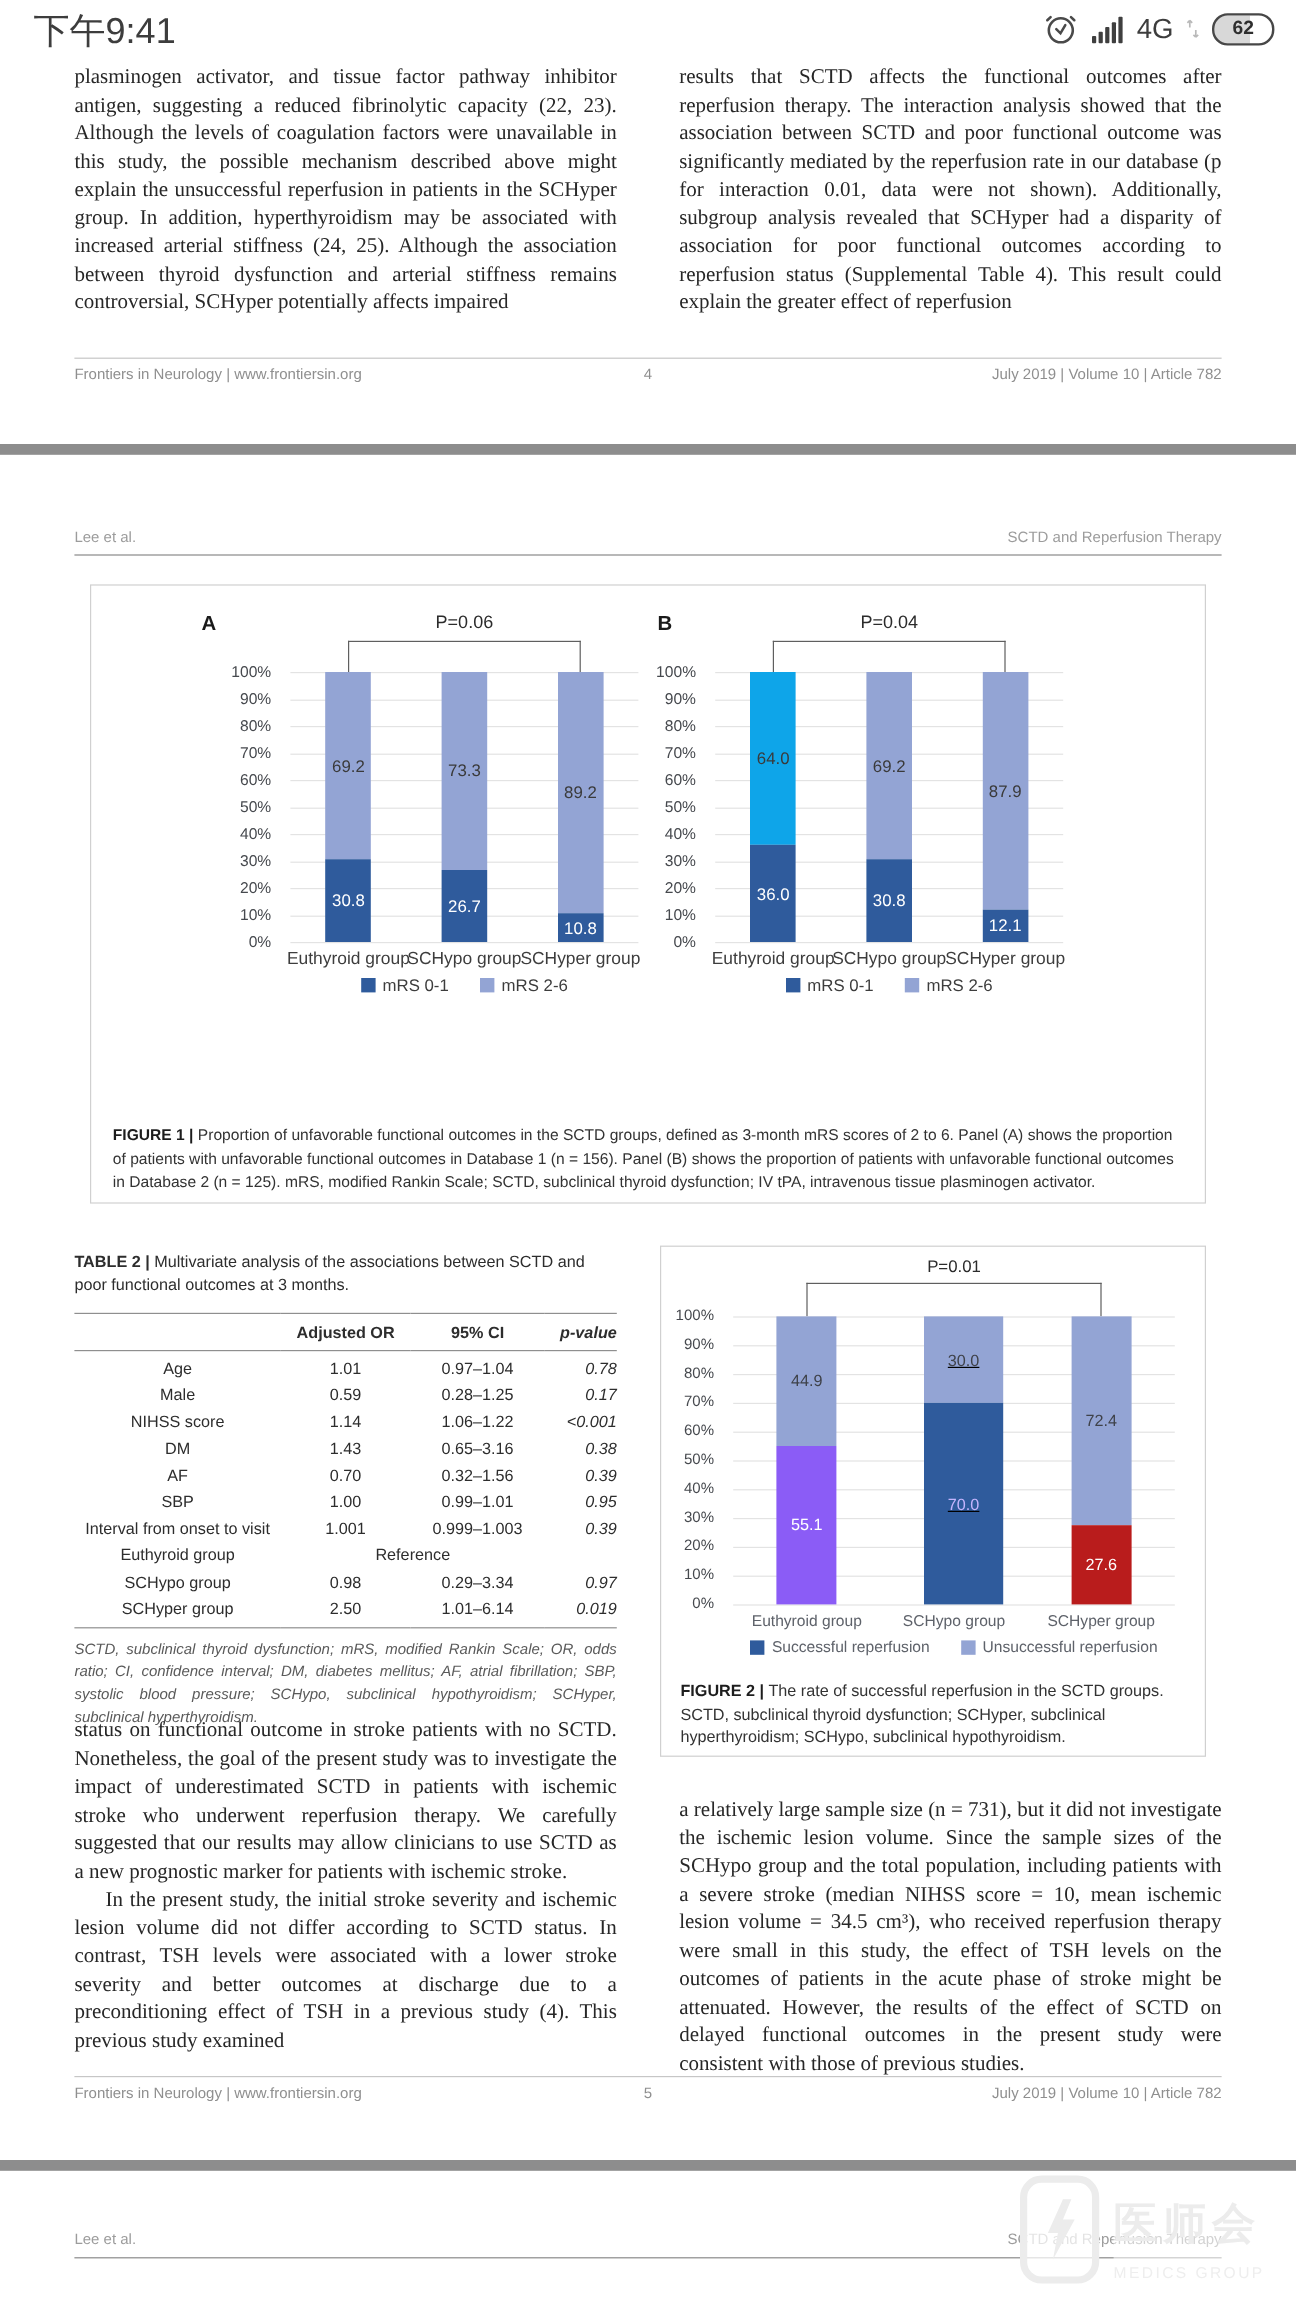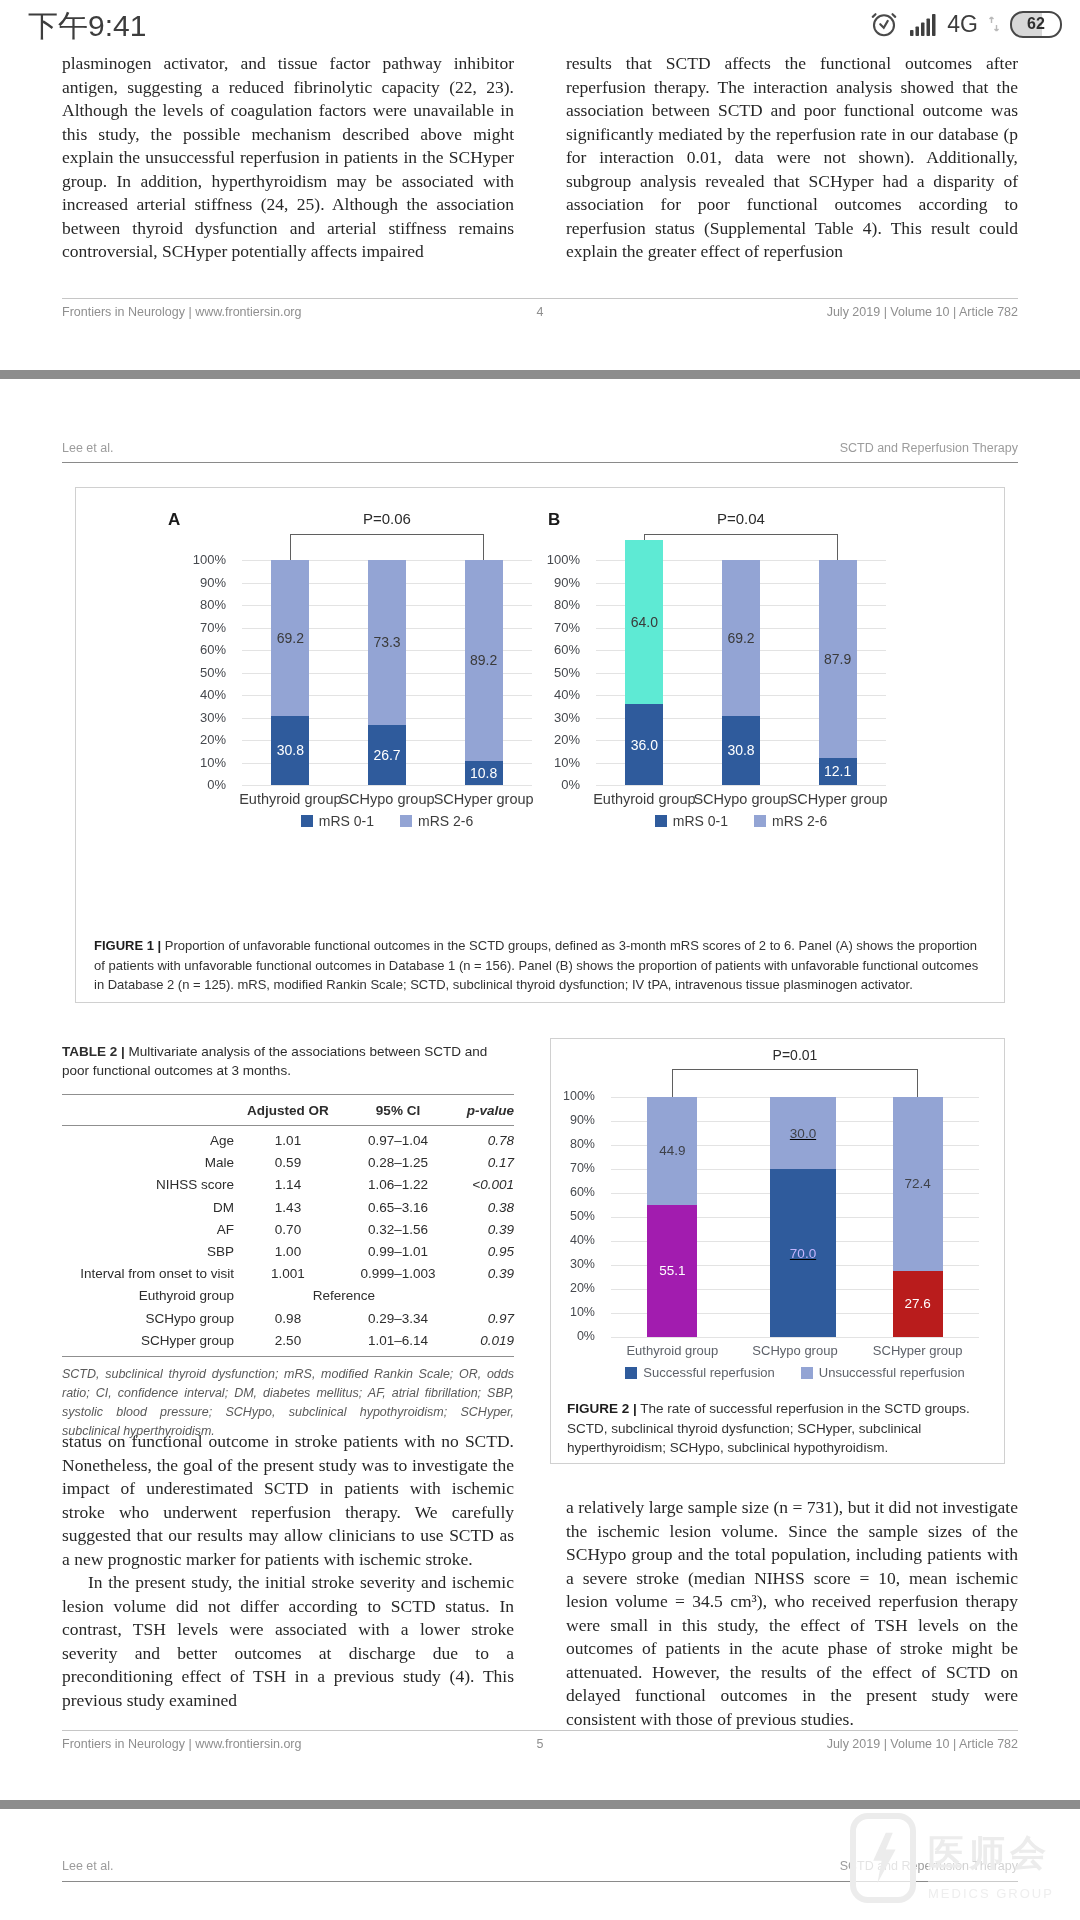--- a/index.html
+++ b/index.html
@@ -57,21 +57,21 @@
   
   .t2wrap { position:absolute; left:62px; top:1042px; width:452px; }
   .t2title { font-size:13.5px; line-height:19px; color:#2d2d2d; }
   #table2 { width:100%; border-collapse:collapse; margin-top:14px; font-size:13.5px; color:#2d2d2d;
             border-bottom:1.2px solid #8f8f8f; }
   #table2 thead th { border-top:1.2px solid #8f8f8f; border-bottom:1.2px solid #8f8f8f;
                      font-weight:bold; padding:8px 0 7px 0; }
   #table2 tbody td { padding:3.6px 0; }
   #table2 tbody tr:first-child td { padding-top:7px; }
   #table2 tbody tr:last-child td { padding-bottom:8px; }
-  .c-label { width:172px; text-align:right; }
+  .c-label { width:172px; text-align:center; }
   .c-or { width:108px; text-align:center; }
   .c-ci { width:112px; text-align:center; }
   .c-p  { width:60px;  text-align:right;font-style:italic; }
   .c-ref { text-align:center; }
   th.c-p::first-letter { font-style:italic; }
   .t2foot { margin-top:8px; font-size:12.5px; line-height:19px; font-style:italic; color:#5a5a5a; text-align:justify; }
 
   
   .watermark { position:absolute; left:850px; top:1813px; display:flex; gap:12px; align-items:flex-start; z-index:5; }
   .wm-badge { width:66px; height:90px; border:6px solid #ececec; border-radius:18px;
@@ -231,21 +231,21 @@
             <div class="sc-grid" style="top: 180px;"></div>
             <div class="sc-grid" style="top: 157.5px;"></div>
             <div class="sc-grid" style="top: 135px;"></div>
             <div class="sc-grid" style="top: 112.5px;"></div>
             <div class="sc-grid" style="top: 90px;"></div>
             <div class="sc-grid" style="top: 67.5px;"></div>
             <div class="sc-grid" style="top: 45px;"></div>
             <div class="sc-grid" style="top: 22.5px;"></div>
             <div class="sc-grid" style="top: 0px;"></div>
             <div class="sc-bar" style="left: 29.3333px; width: 38px;">
-              <div class="sc-seg" style="height: 164px; background: #5eead4;">
+              <div class="sc-seg" style="height: 144px; background: #0ea5e9;">
                 <span style="color: rgb(58, 58, 58); font-size: 14px;">64.0</span>
               </div>
               <div class="sc-seg" style="height: 81px; background: rgb(47, 91, 156);">
                 <span style="color: rgb(255, 255, 255); font-size: 14px;">36.0</span>
               </div>
             </div>
             <div class="sc-bar" style="left: 126px; width: 38px;">
               <div class="sc-seg" style="height: 155.7px; background: rgb(147, 164, 212);">
                 <span style="color: rgb(58, 58, 58); font-size: 14px;">69.2</span>
               </div>
@@ -393,21 +393,21 @@
             <div class="sc-grid" style="top: 120px;"></div>
             <div class="sc-grid" style="top: 96px;"></div>
             <div class="sc-grid" style="top: 72px;"></div>
             <div class="sc-grid" style="top: 48px;"></div>
             <div class="sc-grid" style="top: 24px;"></div>
             <div class="sc-grid" style="top: 0px;"></div>
             <div class="sc-bar" style="left: 36.3333px; width: 50px;">
               <div class="sc-seg" style="height: 107.76px; background: rgb(147, 164, 212);">
                 <span style="color: rgb(63, 66, 74); font-size: 13.5px;">44.9</span>
               </div>
-              <div class="sc-seg" style="height: 132.24px; background: #a21caf;">
+              <div class="sc-seg" style="height: 132.24px; background: #8b5cf6;">
                 <span style="color: rgb(255, 255, 255); font-size: 13.5px;">55.1</span>
               </div>
             </div>
             <div class="sc-bar" style="left: 159px; width: 66px; text-decoration: underline;">
               <div class="sc-seg" style="height: 72px; background: rgb(147, 164, 212);">
                 <span style="color: rgb(63, 66, 74); font-size: 13.5px;">30.0</span>
               </div>
               <div class="sc-seg" style="height: 168px; background: rgb(47, 91, 156);">
                 <span style="color: #c4b5fd; font-size: 13.5px;">70.0</span>
               </div>

